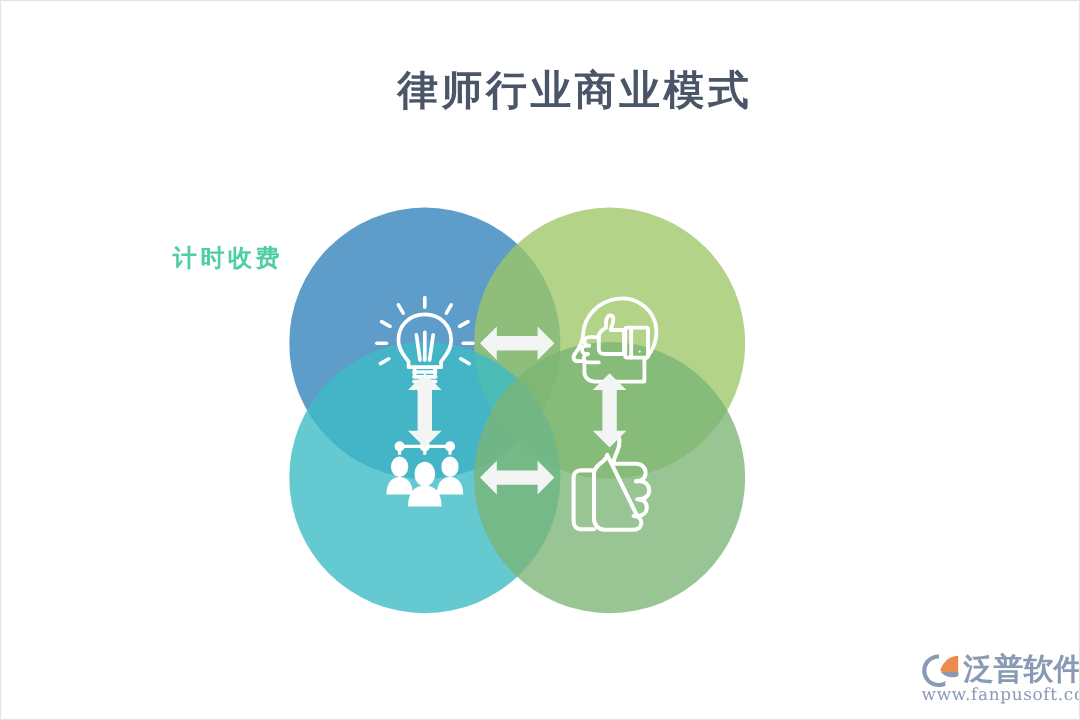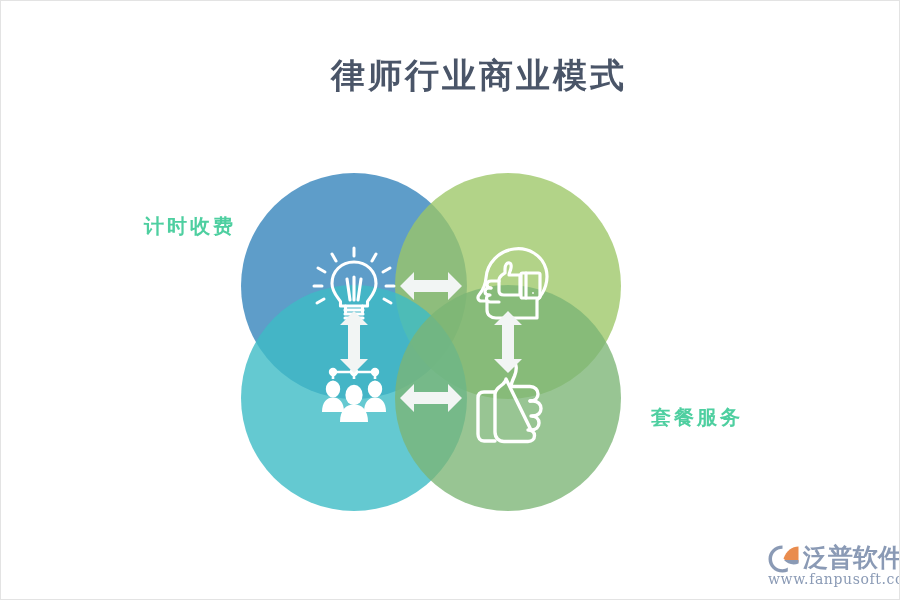--- a/index.html
+++ b/index.html
@@ -49,21 +49,21 @@
   
   .venn-label {
     position: absolute;
     font-size: 20px;
     font-weight: bold;
     letter-spacing: 3px;
     color: #4ecfa0;
     white-space: nowrap;
     font-family: "DejaVu Serif", "Liberation Serif", serif;
   }
-  #label-hourly   { left: 143px; top: 212px; }
+  #label-hourly   { left: 143px; top: 201px; }
   #label-risk     { left: 652px; top: 228px; }
   #label-shared   { left: 68px;  top: 398px; }
   #label-package  { left: 650px; top: 403px; }
 
   
   #brand-logo {
     position: absolute;
     left: 766px;
     top: 540px;
     width: 128px;
@@ -203,21 +203,20 @@
 
         <path fill="#f2f5f4" d="M267,176 m0,-31 l14,14 l-8,0 l0,34 l8,0 l-14,14 l-14,-14 l8,0 l0,-34 l-8,0 Z"></path>
       </g>
     </svg>
   </div>
 
   <div class="venn-label" id="label-hourly">计时收费</div>
 
 
 
-  <div class="venn-label" id="label-package">套餐服务</div>
 
   <div id="brand-logo">
     <svg id="brand-mark" viewBox="0 0 34 32" xmlns="http://www.w3.org/2000/svg">
       <path d="M15.5,2.5 C7.5,2.5 1.5,8.5 1.5,16 C1.5,23.5 7.5,29.5 15.5,29.5
                C17.5,29.5 19.2,29.1 20.8,28.4 L20.8,24.6
                C19.2,25.6 17.4,26.2 15.5,26.2 C9.5,26.2 5,21.6 5,16
                C5,10.4 9.5,5.8 15.5,5.8 Z" fill="#8a9ab5"></path>
       <path d="M31.5,3.5 L31.5,19.5 C26,21.5 20,20 16.5,15.5
                C19.5,7.5 25,3.5 31.5,3.5 Z" fill="#e98c4e"></path>
       <path d="M31.5,20.5 C26,22.5 20.5,21 17,17 L31.5,17 Z" fill="#8a9ab5"></path>

